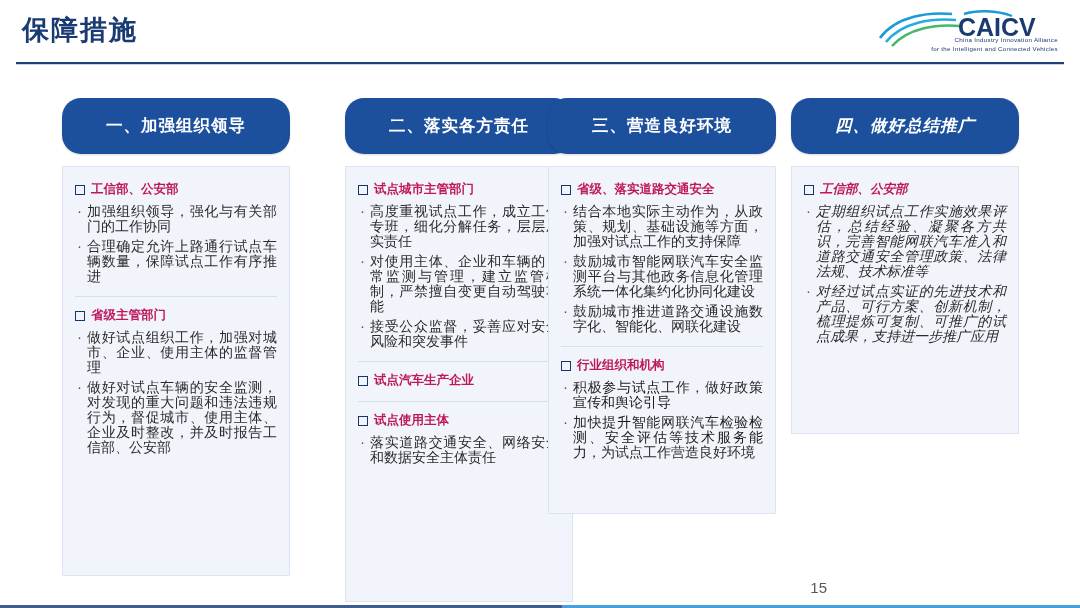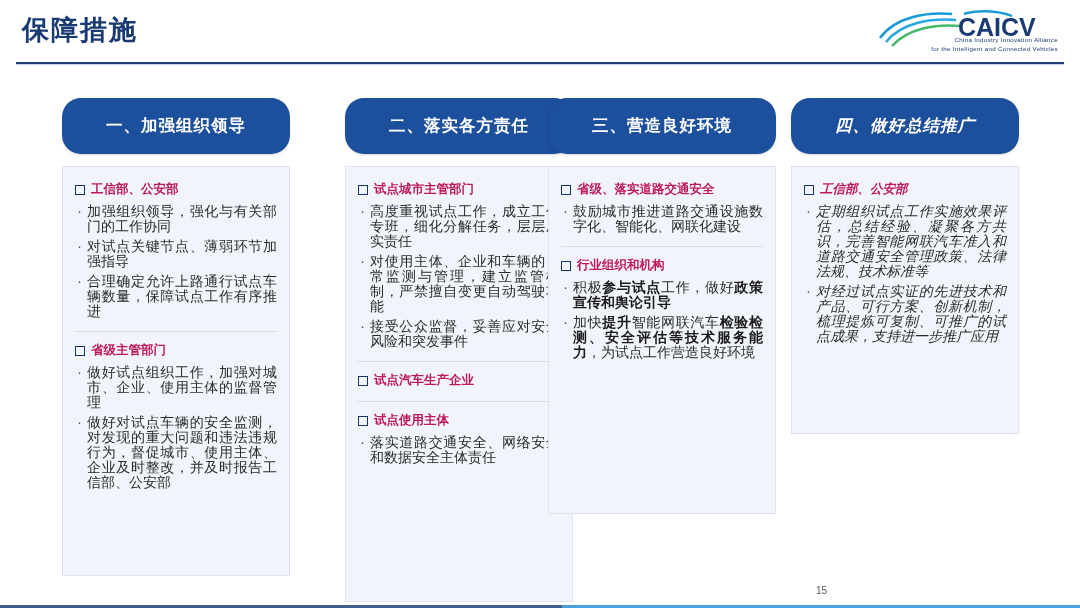--- a/index.html
+++ b/index.html
@@ -89,30 +89,30 @@
   .item{
     position:relative;
     font-size:14px;line-height:15px;color:#2a2a2a;
     padding-left:12px;margin-bottom:5px;
     text-align:justify;
   }
   .item:before{
     content:"·";position:absolute;left:2px;top:-1px;
     font-size:15px;color:#555;line-height:15px;
   }
-  .item b{font-weight:bold;color:#1a1a1a;}
+  .item b{font-weight:normal;color:#1a1a1a;}
 
   .divider{
     height:1px;background:#d6dfec;margin:10px 0 10px 0;
   }
 
   
   .page-num{
     position:absolute;right:26px;bottom:12px;
-    font-size:10px;color:#5a5a5a;
+    font-size:15px;color:#5a5a5a;
   }
   .bottom-rule{
     position:absolute;left:0;bottom:0;width:1080px;height:3px;
     background:linear-gradient(to right,#1f3f7a 0%,#1f3f7a 52%,#2a8fd8 52%,#2a8fd8 100%);
     opacity:.85;
   }
 </style>
 </head>
 <body>
 
@@ -144,21 +144,20 @@
     <div class="col c0">
       <div class="col-head">一、加强组织领导</div>
       <div class="col-body">
         <div class="group">
           <div class="group-title">
             <span class="sq"></span>
             <span>工信部、公安部</span>
           </div>
           <ul class="items">
             <li class="item">加强组织领导，强化与有关部门的工作协同</li>
-            <li class="item">对试点关键节点、薄弱环节加强指导</li>
             <li class="item">合理确定允许上路通行试点车辆数量，保障试点工作有序推进</li>
           </ul>
         </div>
         <div class="divider"></div>
         <div class="group">
           <div class="group-title">
             <span class="sq"></span>
             <span>省级主管部门</span>
           </div>
           <ul class="items">
@@ -205,20 +204,22 @@
 
     <div class="col c2">
       <div class="col-head">三、营造良好环境</div>
       <div class="col-body">
         <div class="group">
           <div class="group-title">
             <span class="sq"></span>
             <span>省级、落实道路交通安全</span>
           </div>
           <ul class="items">
+            <li class="item">结合本地实际主动作为，从政策、规划、基础设施等方面，加强对试点工作的支持保障</li>
+            <li class="item">鼓励城市智能网联汽车安全监测平台与其他政务信息化管理系统一体化集约化协同化建设</li>
             <li class="item">鼓励城市推进道路交通设施数字化、智能化、网联化建设</li>
           </ul>
         </div>
         <div class="divider"></div>
         <div class="group">
           <div class="group-title">
             <span class="sq"></span>
             <span>行业组织和机构</span>
           </div>
           <ul class="items">

